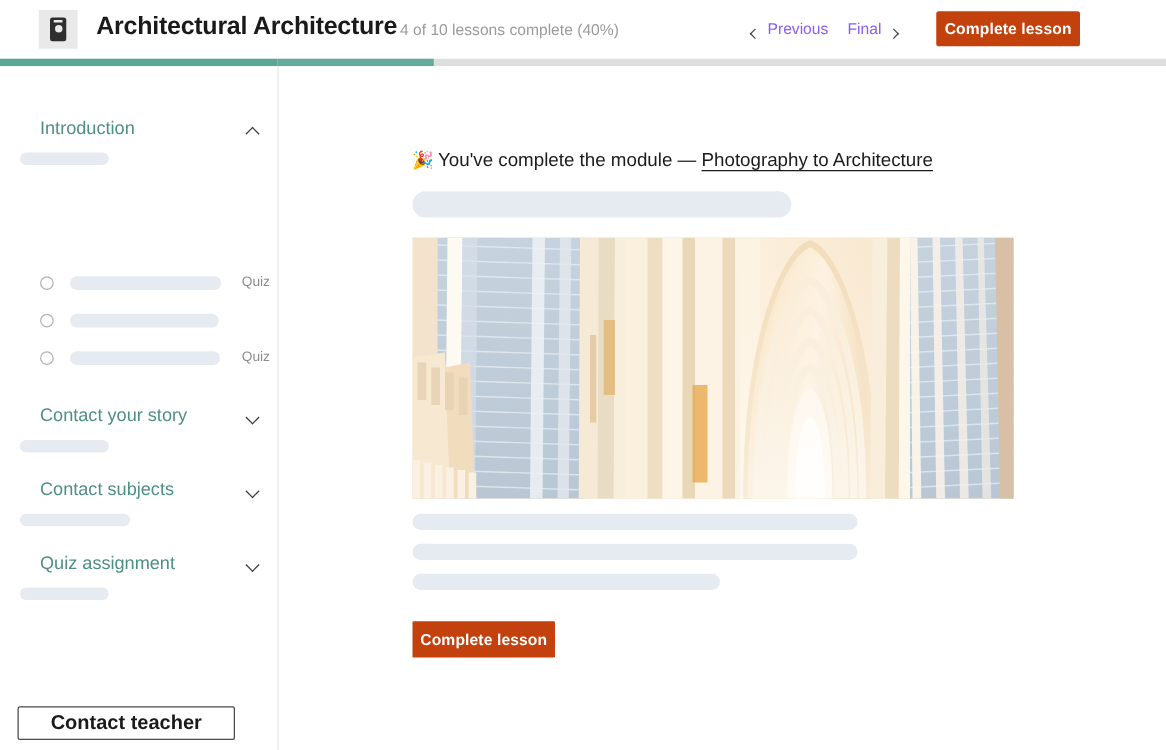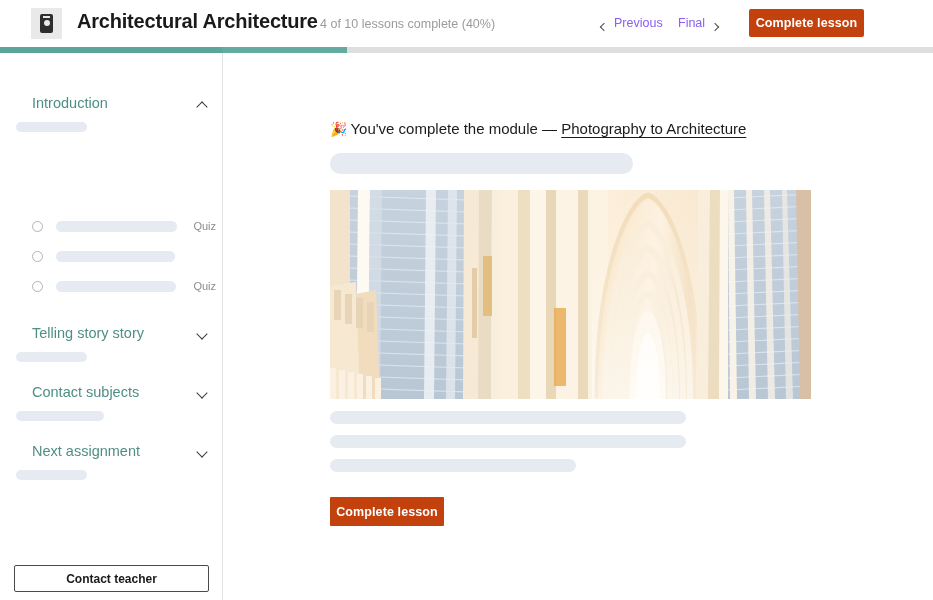--- a/index.html
+++ b/index.html
@@ -231,27 +231,27 @@
     position: absolute;
     right: 22px;
     font-size: 11px;
     color: #8d8d8d;
   }
 
   .contact-teacher {
     position: absolute;
     left: 14px;
     top: 512px;
-    width: 195px;
+    width: 174px;
     height: 27px;
     background: #ffffff;
     border: 1.3px solid #4a4a4a;
     border-radius: 2px;
     font-family: inherit;
-    font-size: 12px;
+    font-size: 16px;
     font-weight: bold;
     color: #1a1a1a;
     cursor: pointer;
   }
 
   
   .main {
     position: absolute;
     top: 53px; left: 223px;
     width: 710px;
@@ -358,37 +358,37 @@
     </div>
 
     <div class="lesson-row" style="top:223px;">
       <div class="radio"></div>
       <div class="lesson-ph" style="width:120px;"></div>
       <div class="quiz-tag">Quiz</div>
     </div>
 
     <div class="section" style="top:272px;">
       <div class="section-head">
-        <div class="section-title">Telling story story</div>
+        <div class="section-title">Contact your story</div>
         <div class="caret"></div>
       </div>
       <div class="ph section-sub" style="width:71px;"></div>
     </div>
 
     <div class="section" style="top:331px;">
       <div class="section-head">
         <div class="section-title">Contact subjects</div>
         <div class="caret"></div>
       </div>
       <div class="ph section-sub" style="width:88px;"></div>
     </div>
 
     <div class="section" style="top:390px;">
       <div class="section-head">
-        <div class="section-title">Next assignment</div>
+        <div class="section-title">Quiz assignment</div>
         <div class="caret"></div>
       </div>
       <div class="ph section-sub" style="width:71px;"></div>
     </div>
 
     <button class="contact-teacher">Contact teacher</button>
   </div>
 
   <div class="main">
 

